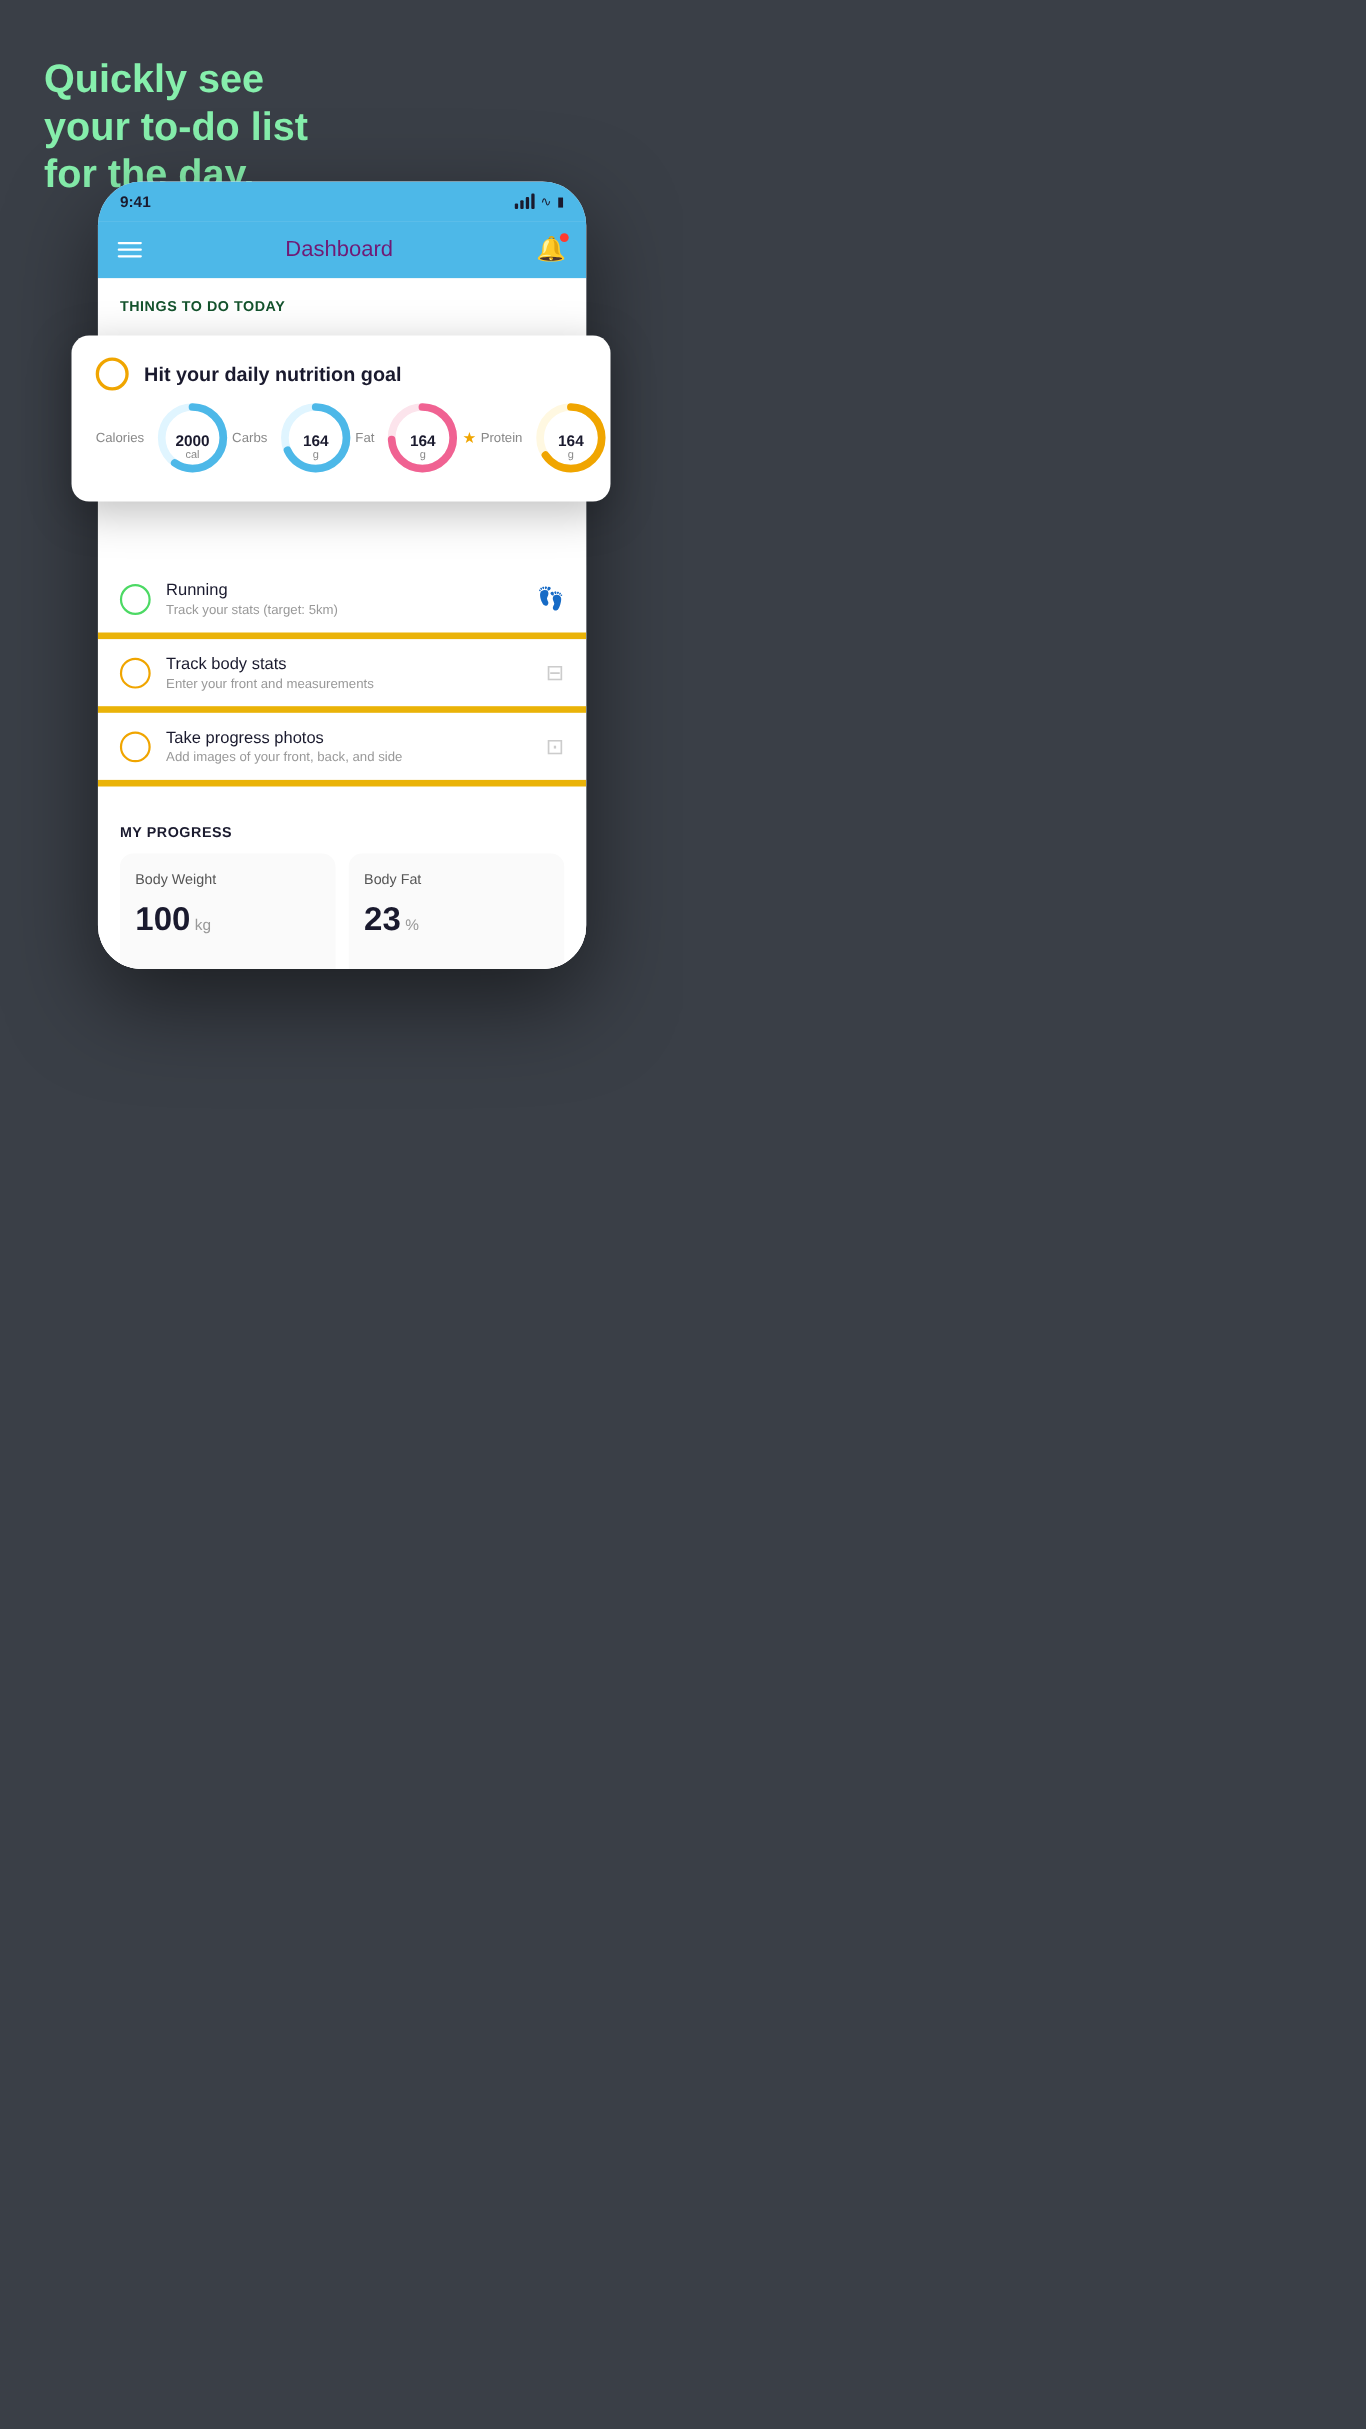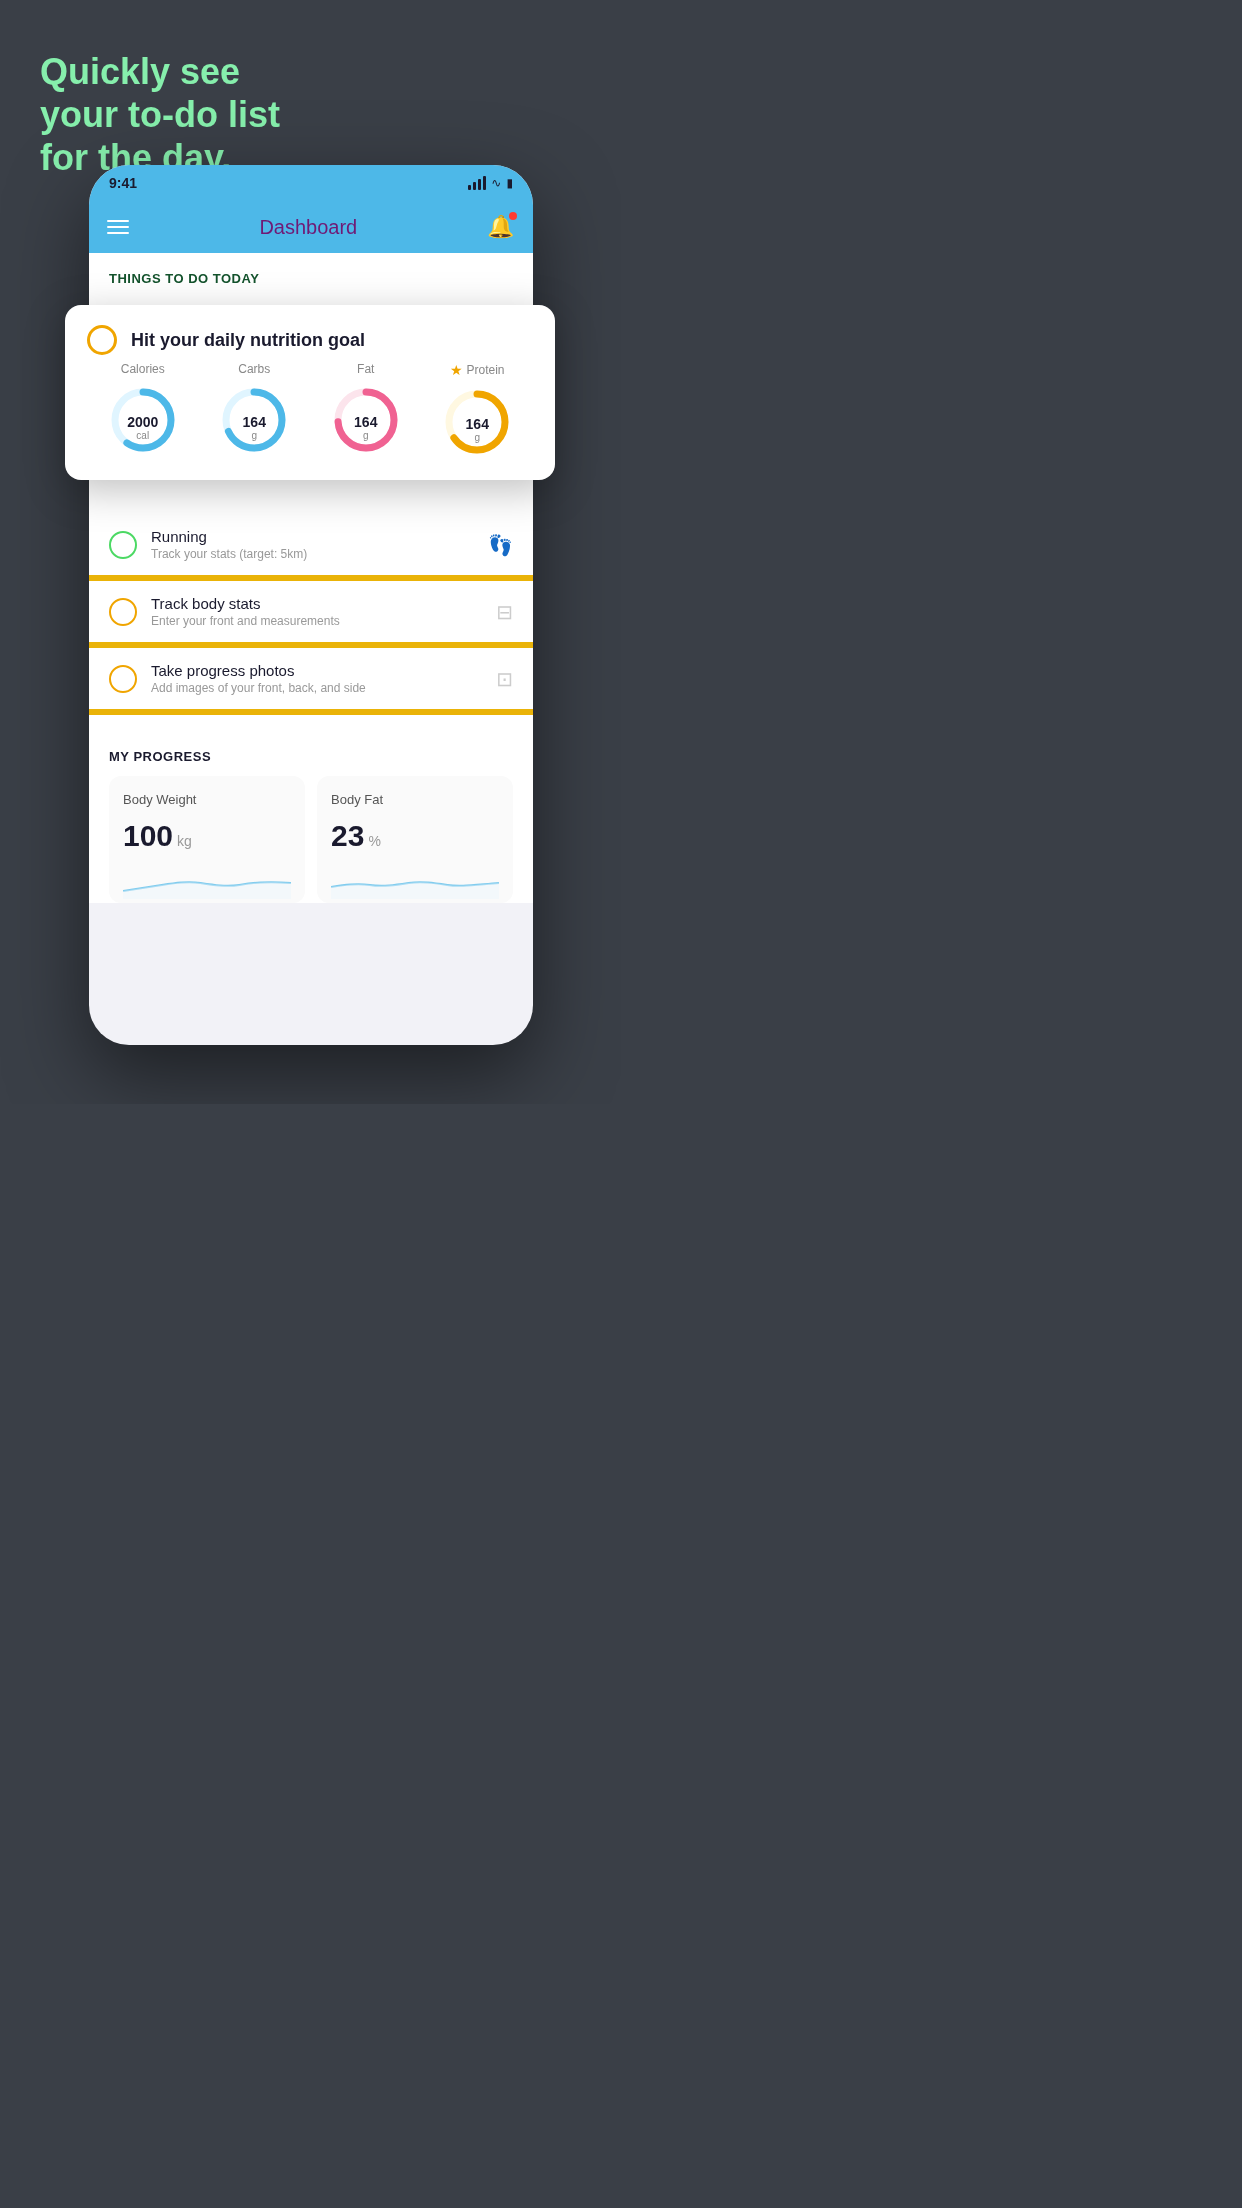--- a/index.html
+++ b/index.html
@@ -24,21 +24,21 @@
       line-height: 1.2;
       z-index: 1;
     }
 
     
     .phone-frame {
       position: absolute;
       top: 165px;
       left: 89px;
       width: 444px;
-      height: 880px;
+      height: 716px;
       background: #f2f2f7;
       border-radius: 40px;
       overflow: hidden;
       box-shadow: 0 30px 80px rgba(0,0,0,0.5);
       z-index: 2;
     }
 
     
     .status-bar {
       background: #4db8e8;
@@ -143,21 +143,21 @@
       font-size: 18px;
       font-weight: 600;
       color: #1a1a2e;
     }
     .nutrition-grid {
       display: flex;
       justify-content: space-around;
       align-items: flex-start;
     }
     .nutrition-item {
-      display: flex; flex-direction: column; align-items: center; gap: 8px;
+      display: flex; align-items: center; gap: 8px;
     }
     .nutrition-label {
       font-size: 12px;
       color: #888;
       display: flex; align-items: center; gap: 4px;
     }
     .star-icon { color: #f0a500; font-size: 14px; }
 
     
     .donut-wrap { position: relative; width: 72px; height: 72px; }

